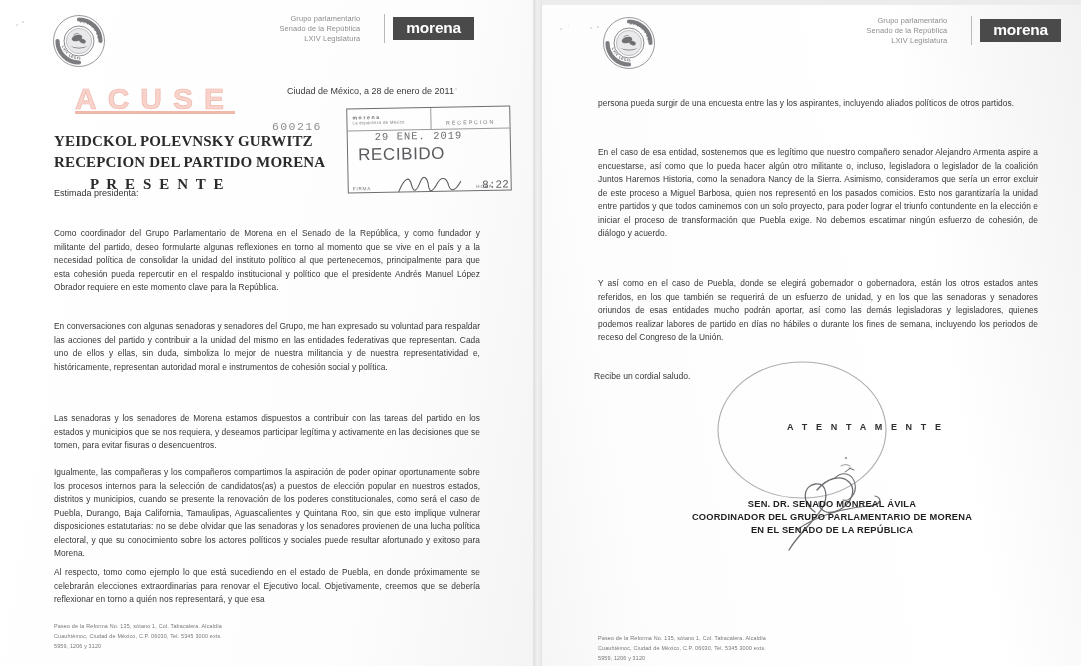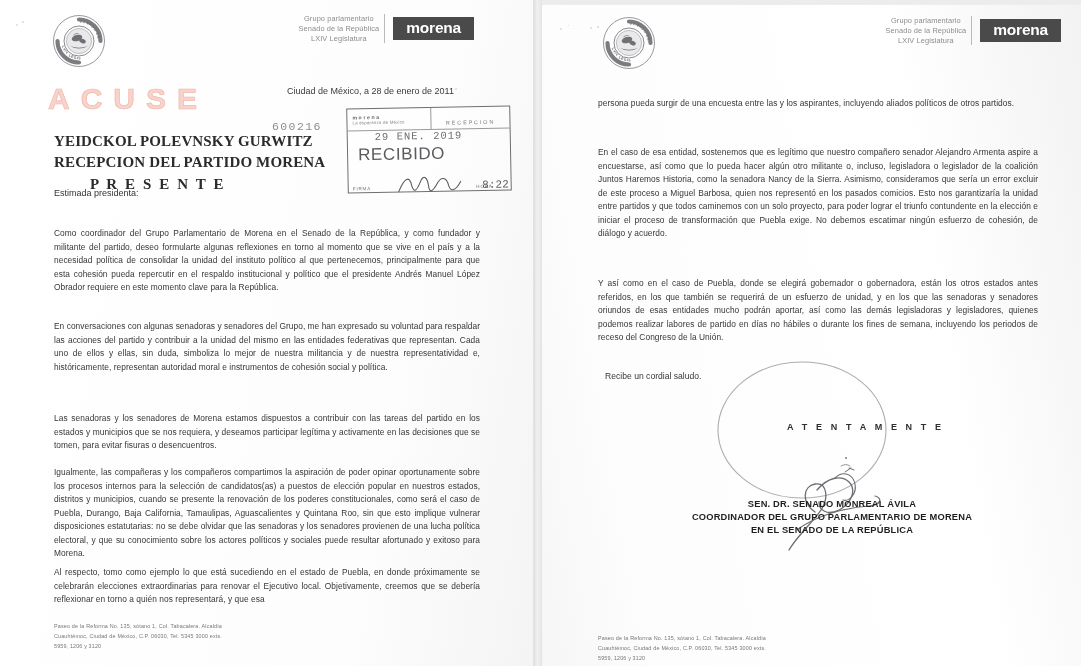--- a/index.html
+++ b/index.html
@@ -68,22 +68,22 @@
     width: 54px; height: 54px;
   }
   .seal svg { display: block; }
 
   .brandblock {
     display: flex;
     align-items: center;
     gap: 0;
   }
   .brand-lines {
-    text-align: center;
-    padding-right: 5px;
+    text-align: right;
+    padding-right: 24px;
     border-right: 1px solid #b9b9bb;
     line-height: 1.32;
     color: #8c8c8f;
     font-size: 7.4px;
     letter-spacing: .1px;
   }
   .brand-lines div { white-space: nowrap; }
   .morena-box {
     margin-left: 8px;
     background: #4a4a4a;
@@ -301,21 +301,21 @@
       <div class="brandblock">
         <div class="brand-lines">
           <div>Grupo parlamentario</div>
           <div>Senado de la República</div>
           <div>LXIV Legislatura</div>
         </div>
         <div class="morena-box">morena</div>
       </div>
     </div>
 
-    <div class="acuse" style="left:48px;top:84px;">ACUSE</div>
+    <div class="acuse" style="left:75px;top:84px;text-decoration:underline;">ACUSE</div>
 
     <div class="datecity" style="left:287px;top:86px;">Ciudad de México, a 28 de enero de 2011</div>
 
     <div class="addressee" style="left:54px;top:131px;">
       <div>YEIDCKOL POLEVNSKY GURWITZ</div>
       <div>RECEPCION DEL PARTIDO MORENA</div>
       <div class="spaced">P R E S E N T E</div>
     </div>
 
     <div class="salutation" style="left:54px;top:188px;">Estimada presidenta:</div>
@@ -392,21 +392,21 @@
           <div>LXIV Legislatura</div>
         </div>
         <div class="morena-box">morena</div>
       </div>
     </div>
 
     <div class="para" style="left:56px;top:93px;width:440px;">persona pueda surgir de una encuesta entre las y los aspirantes, incluyendo aliados políticos de otros partidos.</div>
     <div class="para" style="left:56px;top:142px;width:440px;">En el caso de esa entidad, sostenemos que es legítimo que nuestro compañero senador Alejandro Armenta aspire a encuestarse, así como que lo pueda hacer algún otro militante o, incluso, legisladora o legislador de la coalición Juntos Haremos Historia, como la senadora Nancy de la Sierra. Asimismo, consideramos que sería un error excluir de este proceso a Miguel Barbosa, quien nos representó en los pasados comicios. Esto nos garantizaría la unidad entre partidos y que todos caminemos con un solo proyecto, para poder lograr el triunfo contundente en la elección e iniciar el proceso de transformación que Puebla exige. No debemos escatimar ningún esfuerzo de cohesión, de diálogo y acuerdo.</div>
     <div class="para" style="left:56px;top:273px;width:440px;">Y así como en el caso de Puebla, donde se elegirá gobernador o gobernadora, están los otros estados antes referidos, en los que también se requerirá de un esfuerzo de unidad, y en los que las senadoras y senadores oriundos de esas entidades mucho podrán aportar, así como las demás legisladoras y legisladores, quienes podemos realizar labores de partido en días no hábiles o durante los fines de semana, incluyendo los periodos de receso del Congreso de la Unión.</div>
 
-    <div class="closing" style="left:63px;top:367px;">Recibe un cordial saludo.</div>
+    <div class="closing" style="left:52px;top:367px;">Recibe un cordial saludo.</div>
 
     <svg class="signature-svg" style="left:160px;top:348px;width:210px;height:170px;" viewBox="0 0 210 170">
       <ellipse cx="100" cy="78" rx="84" ry="68" fill="none" stroke="#adadb2" stroke-width="1.1"></ellipse>
     </svg>
 
     <div class="atentamente" style="left:245px;top:418px;">A T E N T A M E N T E</div>
 
     <svg class="signature-svg" style="left:215px;top:440px;width:160px;height:110px;" viewBox="0 0 160 110">
       <path d="M58 68 C44 58, 46 42, 58 40 C70 38, 72 54, 64 66 C56 78, 40 92, 32 106" fill="none" stroke="#6d6d72" stroke-width="1.3" stroke-linecap="round"></path>
       <path d="M60 46 C70 34, 84 30, 92 38 C100 46, 94 60, 82 66 C70 72, 62 66, 62 58" fill="none" stroke="#6d6d72" stroke-width="1.3" stroke-linecap="round"></path>

